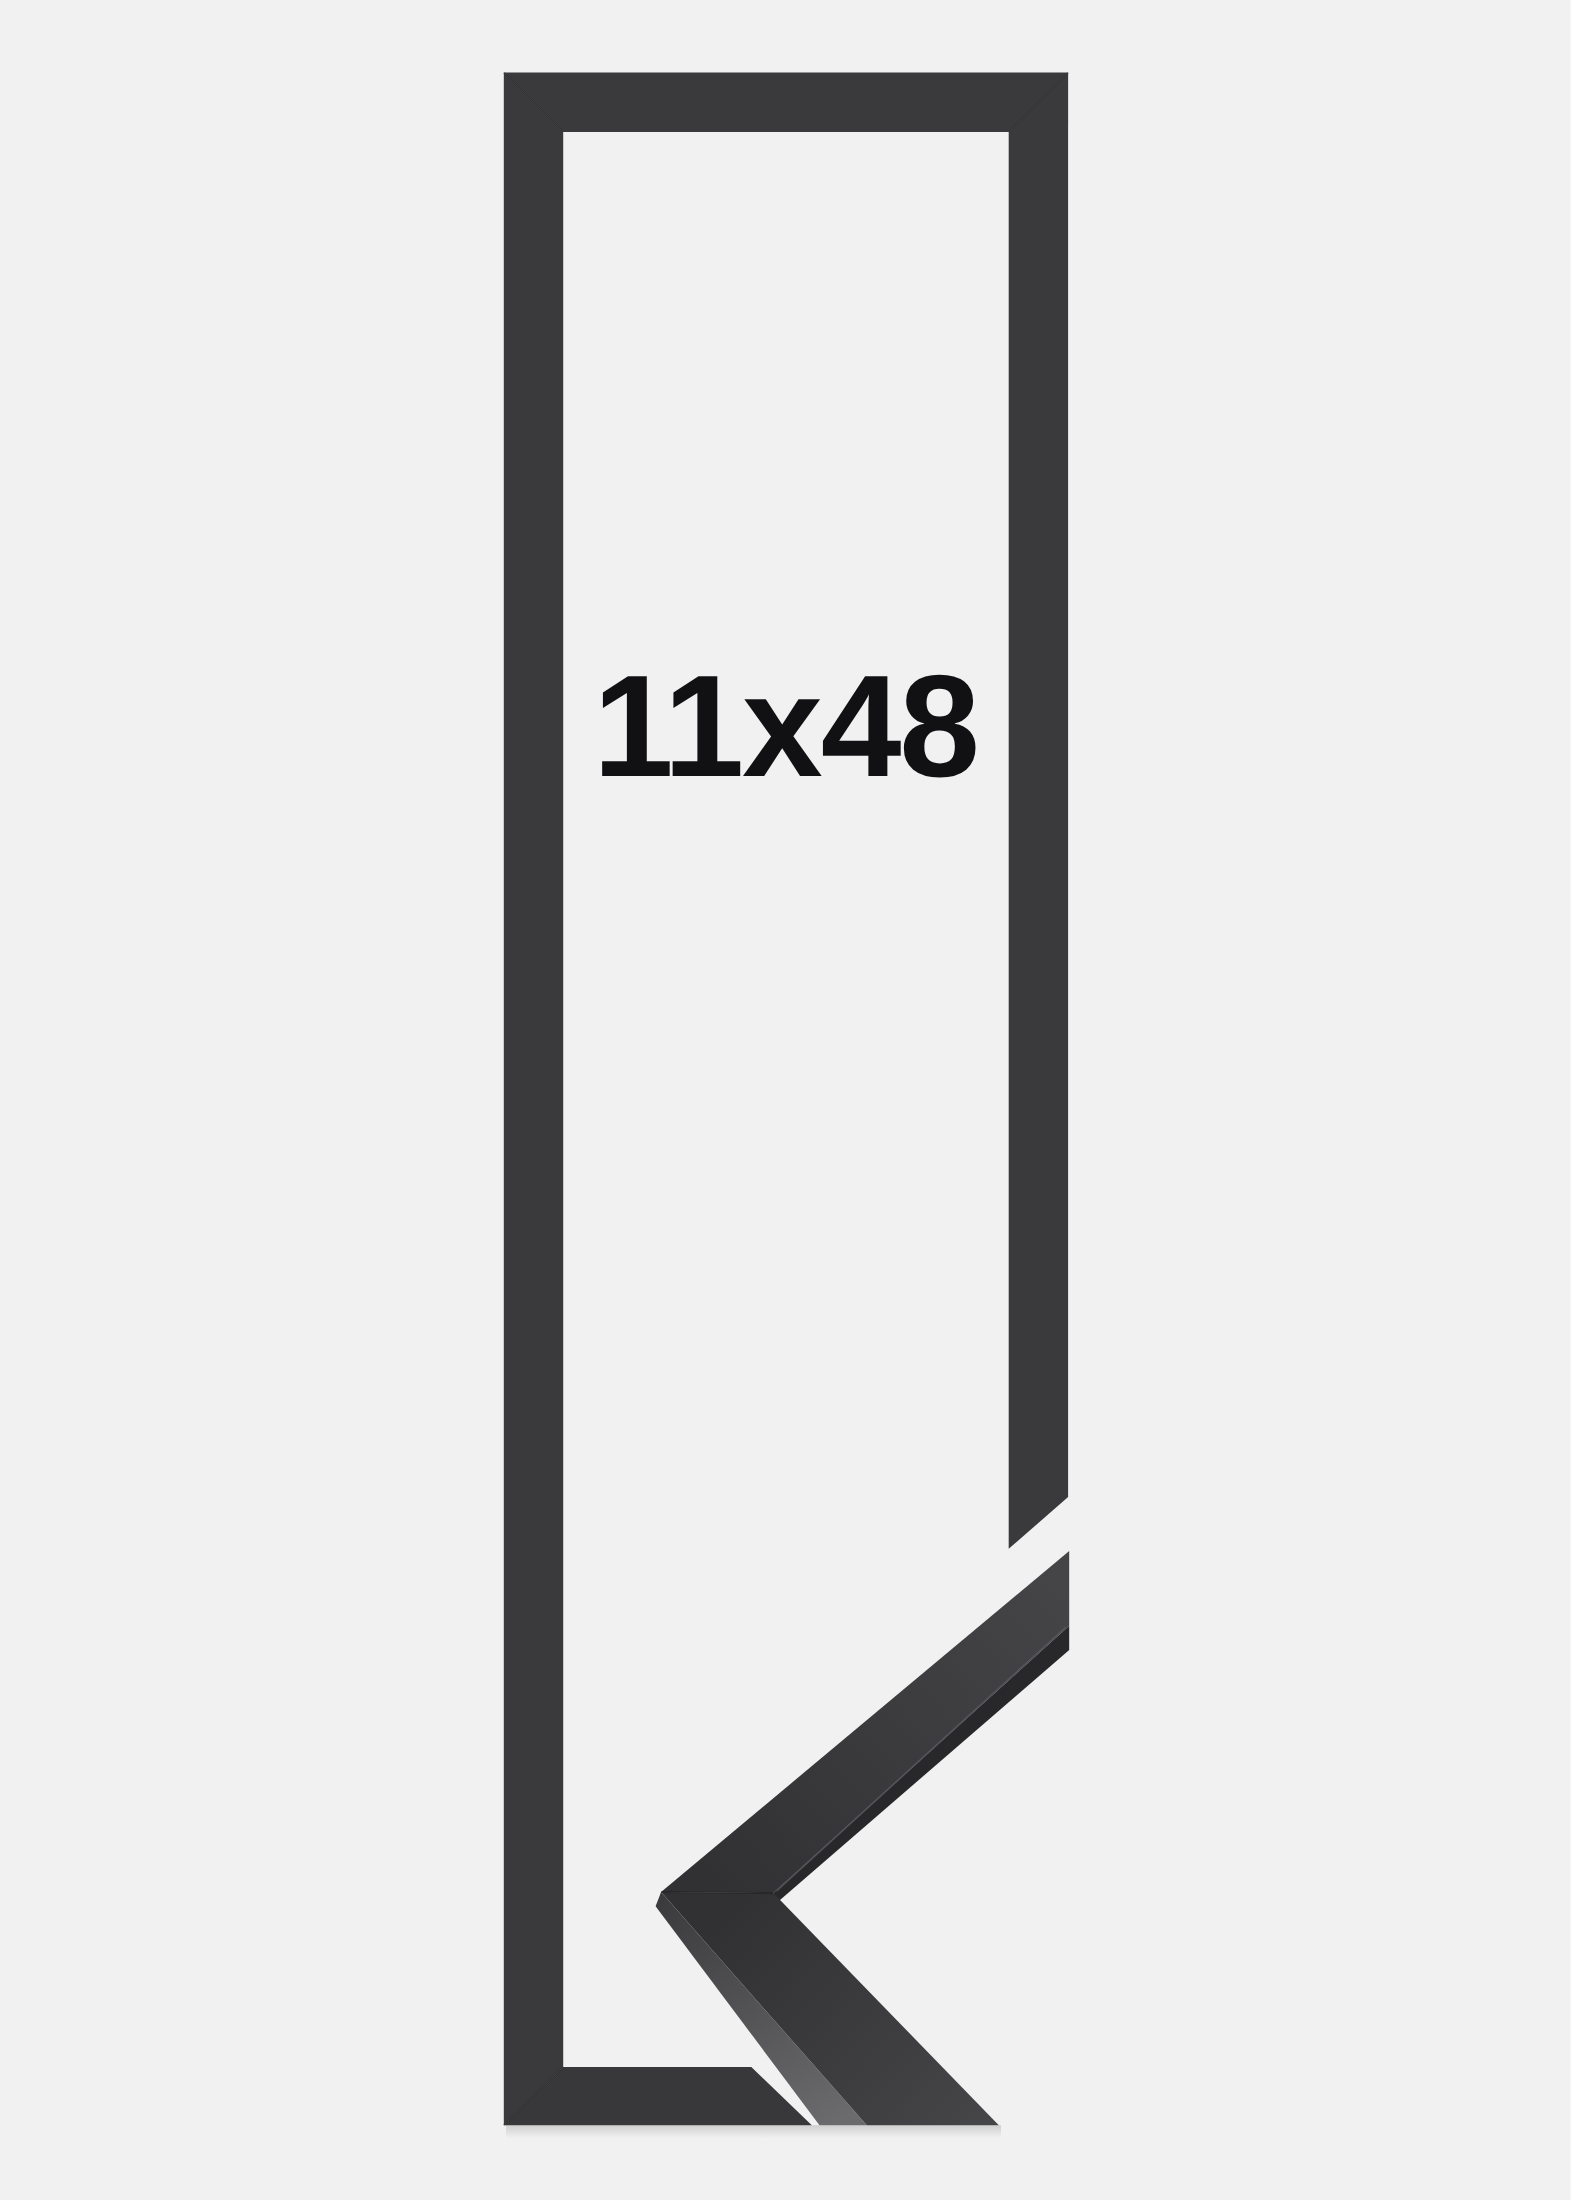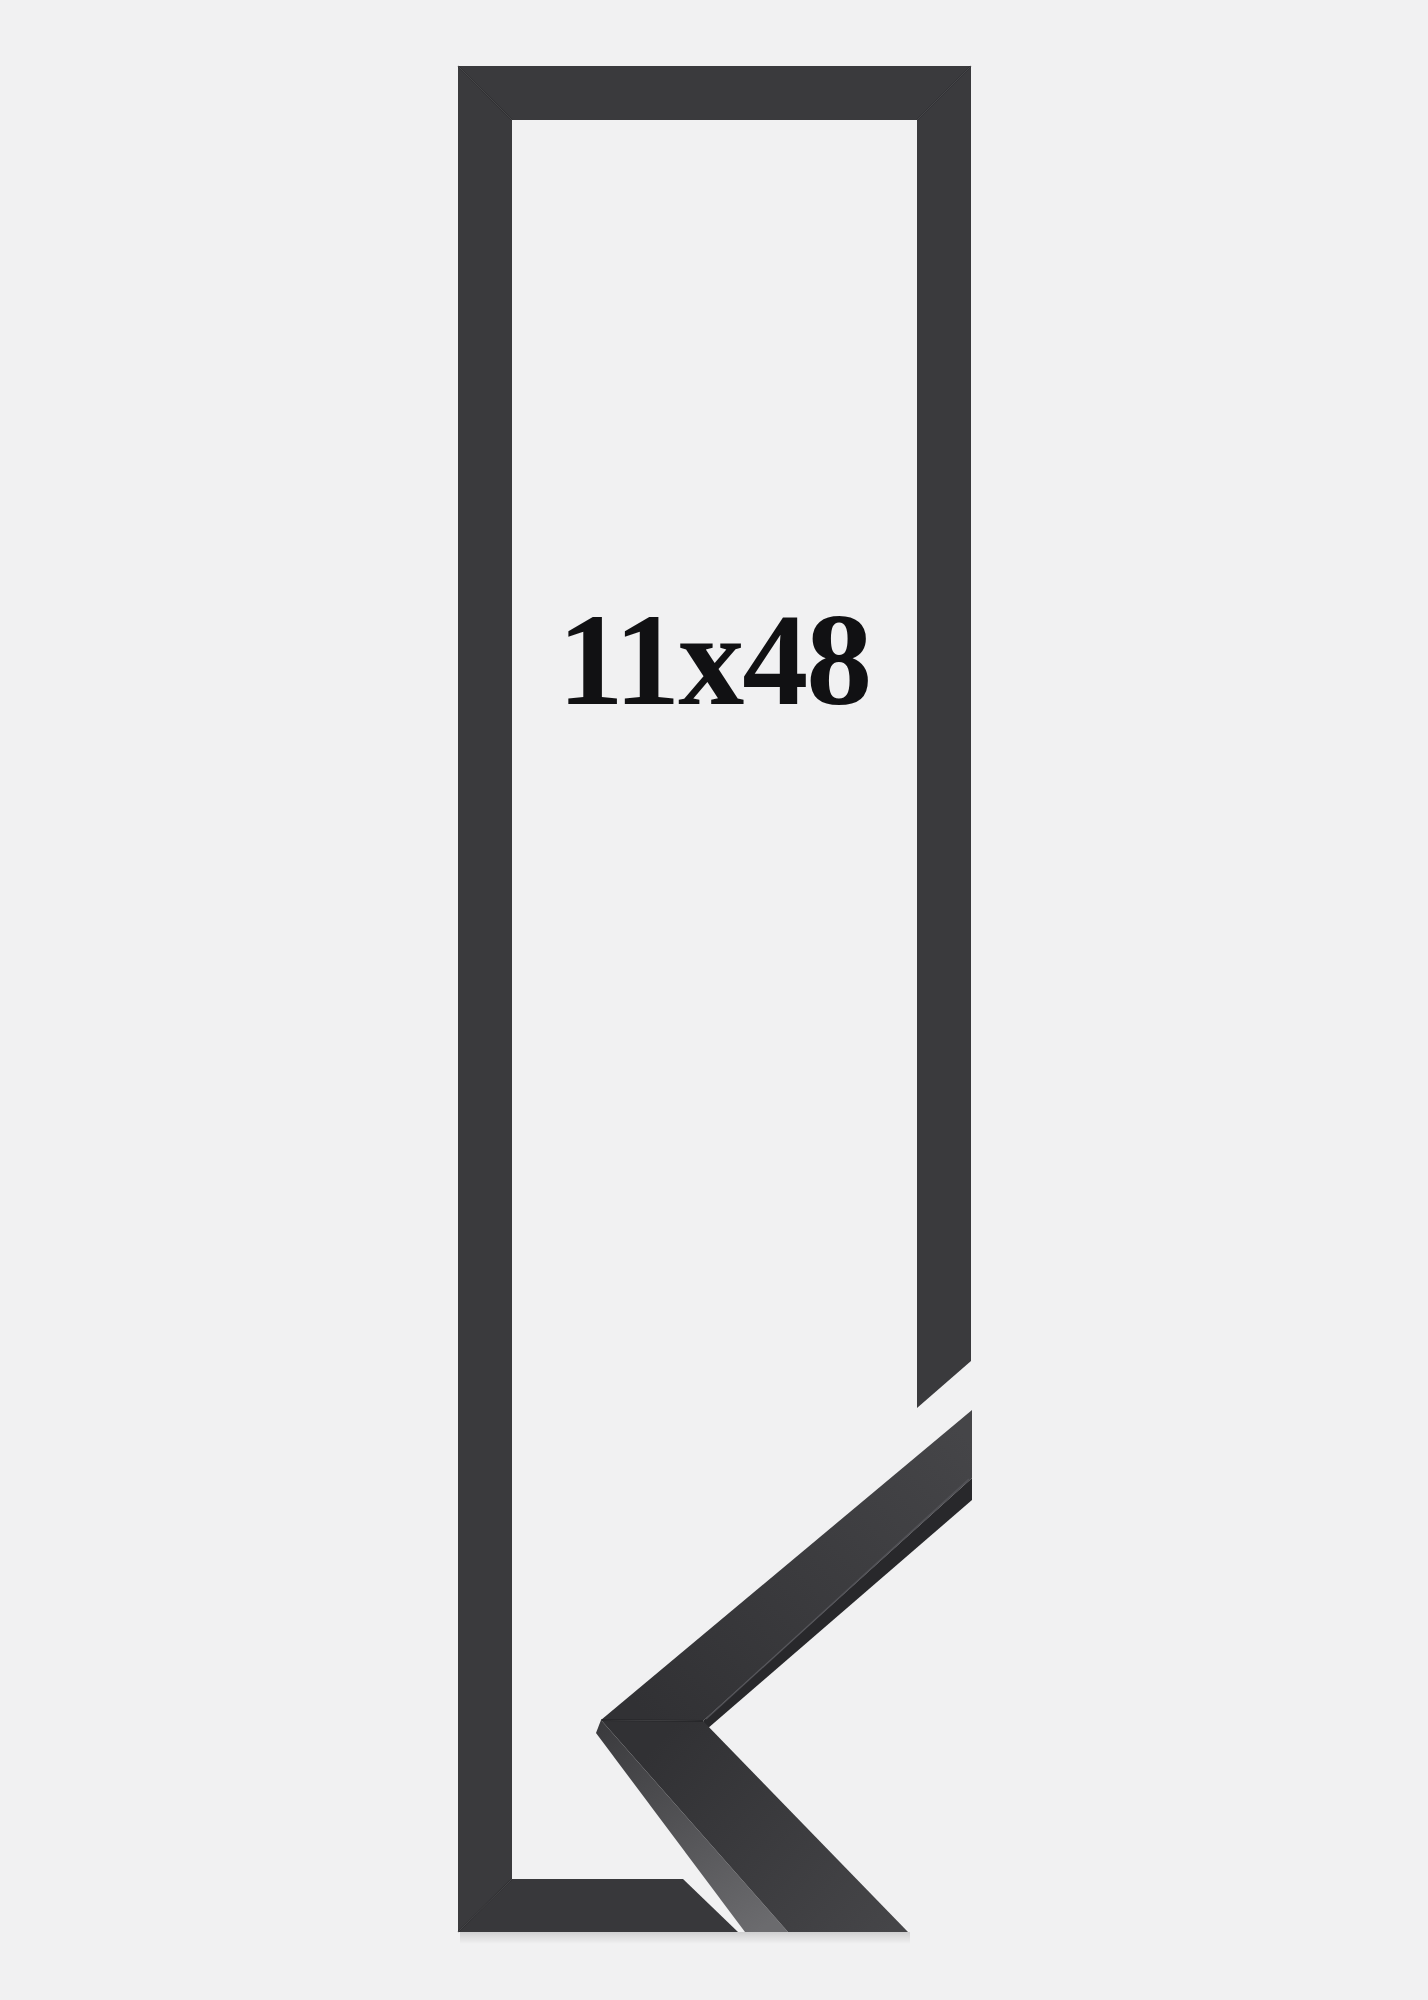--- a/index.html
+++ b/index.html
@@ -20,21 +20,21 @@
     width: 1428px;
     height: 2000px;
     display: block;
   }
   .size-label {
     position: absolute;
     left: 0;
     right: 0;
     top: 594px;
     text-align: center;
-    font-family: Liberation Serif, serif;
+    font-family: Liberation Sans, sans-serif;
     font-weight: 700;
     font-size: 132px;
     line-height: 1;
     letter-spacing: -2px;
     color: #111113;
     user-select: none;
   }
 </style>
 </head>
 <body>

